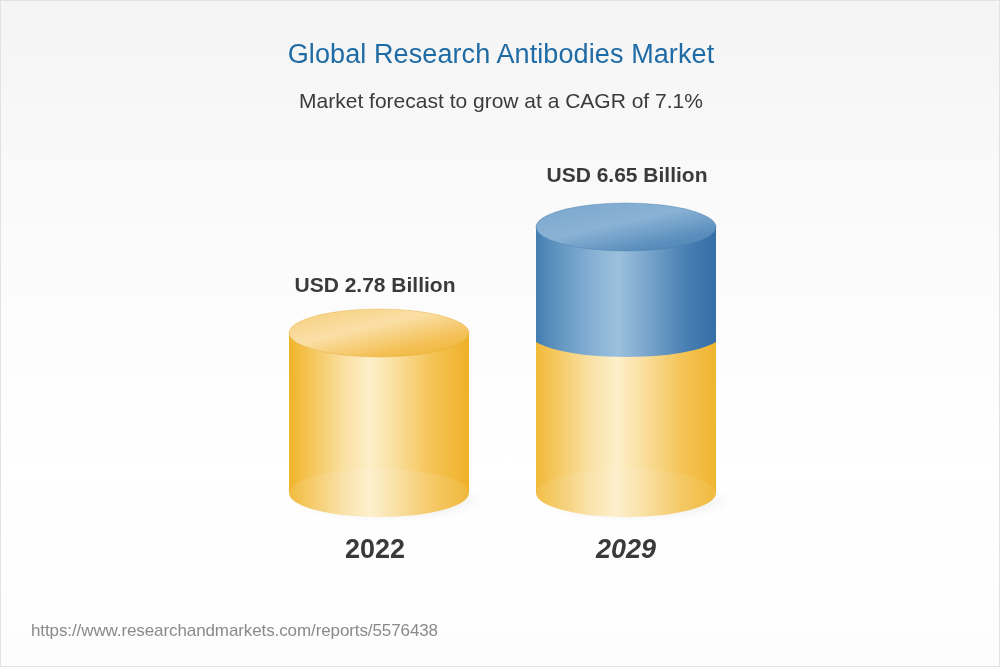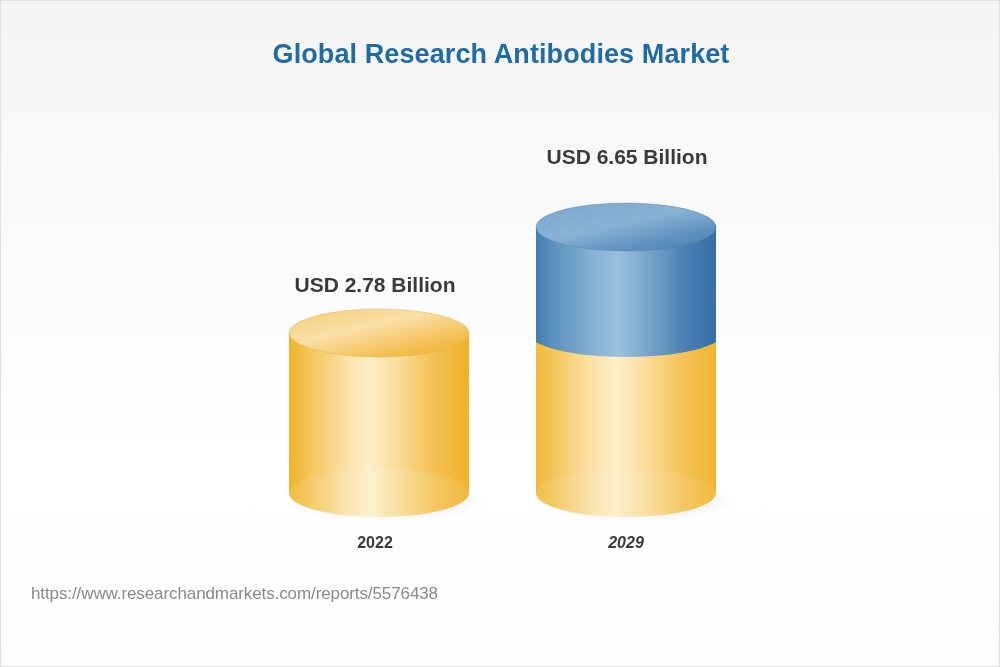--- a/index.html
+++ b/index.html
@@ -23,21 +23,21 @@
   }
 
   
   .title {
     position: absolute;
     left: 0;
     top: 38px;
     width: 1000px;
     text-align: center;
     font-size: 27px;
-    font-weight: bold;
+    font-weight: normal;
     color: #1f6ba5;
     letter-spacing: 0.1px;
   }
   .subtitle {
     position: absolute;
     left: 0;
     top: 88px;
     width: 1000px;
     text-align: center;
     font-size: 21px;
@@ -48,27 +48,27 @@
   
   .value-label {
     position: absolute;
     text-align: center;
     font-size: 21px;
     font-weight: bold;
     color: #3a3a3c;
     white-space: nowrap;
   }
   .value-label.v2022 { left: 254px; top: 272px; width: 240px; }
-  .value-label.v2029 { left: 504px; top: 144px; width: 244px; }
+  .value-label.v2029 { left: 504px; top: 162px; width: 244px; }
 
   
   .cat-label {
     position: absolute;
     text-align: center;
-    font-size: 16px;
+    font-size: 27px;
     font-weight: bold;
     color: #3a3a3c;
   }
   .cat-label.c2022 { left: 294px; top: 533px; width: 160px; }
   .cat-label.c2029 { left: 544px; top: 533px; width: 162px; font-style: italic; }
 
   
   .cylinder {
     position: absolute;
   }
@@ -77,21 +77,21 @@
     border-radius: 50%;
     background: radial-gradient(ellipse at center, rgba(120,120,125,0.26) 0%, rgba(120,120,125,0.13) 45%, rgba(120,120,125,0.0) 72%);
     filter: blur(3px);
   }
   .cyl-svg { position: absolute; left: 0; top: 0; }
 
   
   .source-url {
     position: absolute;
     left: 30px;
-    top: 583px;
+    top: 620px;
     font-size: 17px;
     color: #8a8a8e;
     letter-spacing: -0.1px;
   }
 
   .logo {
     position: absolute;
     right: 24px;
     top: 598px;
     text-align: right;
@@ -113,20 +113,21 @@
     margin-top: 2px;
     white-space: nowrap;
   }
 </style>
 </head>
 <body>
 
 <div id="infographic">
 
   <div class="title">Global Research Antibodies Market</div>
+  <div class="subtitle">Market forecast to grow at a CAGR of 7.1%</div>
 
   <div>
 
     <div class="value-label v2029">USD 6.65 Billion</div>
 
     <div class="value-label v2022">USD 2.78 Billion</div>
 
     <div class="cylinder" style="left:282px; top:306px; width:192px; height:215px;">
       <div class="cyl-shadow" style="left:10px; top:176px; width:190px; height:36px;"></div>
       <svg class="cyl-svg" width="192" height="215" viewBox="0 0 192 215">

